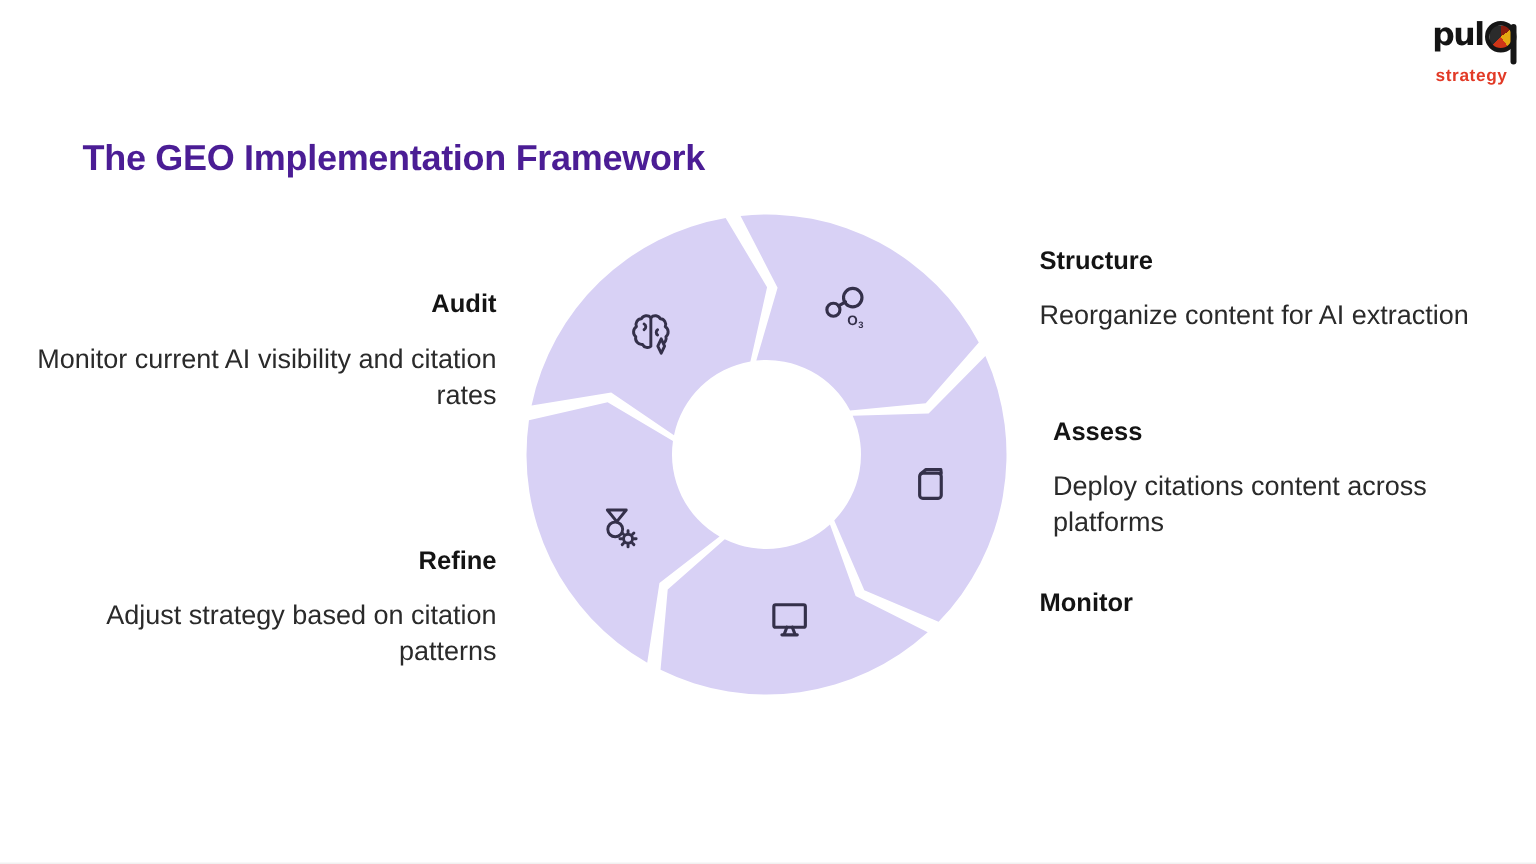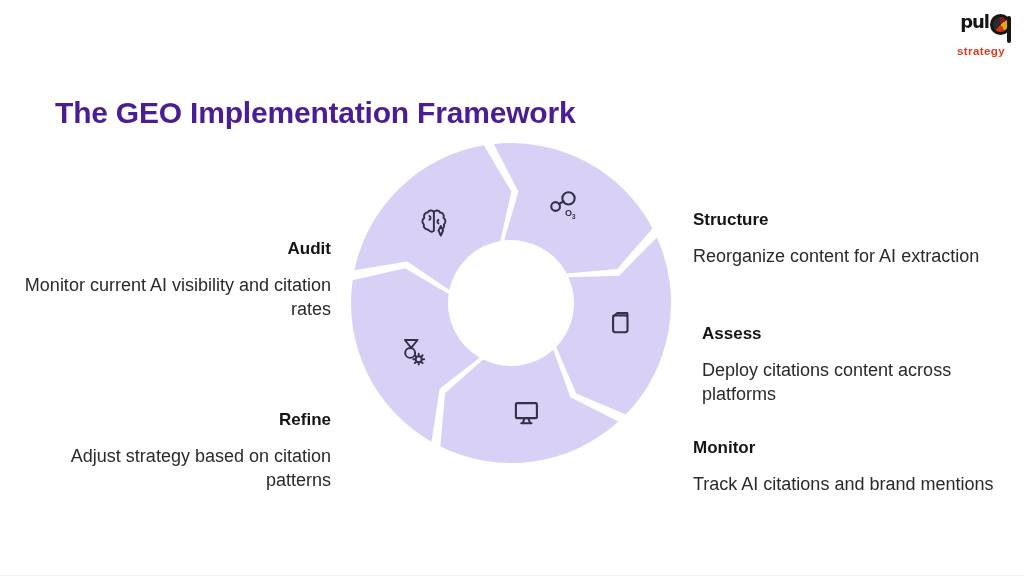--- a/index.html
+++ b/index.html
@@ -8,36 +8,36 @@
     width:1024px;height:576px;
     background:#ffffff;
     overflow:hidden;
     font-family:"Liberation Sans","DejaVu Sans",sans-serif;
     border-bottom:1px solid #f1f1f1;
     box-sizing:border-box;
   }
   
   .logo{position:absolute;top:13px;right:12px;width:90px;}
   .logo-main{display:flex;align-items:flex-start;justify-content:flex-end;
-    font-weight:bold;font-size:18px;line-height:1;color:#141414;letter-spacing:-1px;
+    font-weight:bold;font-size:21px;line-height:1;color:#141414;letter-spacing:-1px;
     font-family:"DejaVu Sans",sans-serif;}
   .logo-pchar{position:relative;display:inline-block;width:22px;height:34px;margin-left:1px;}
   .logo-ball{position:absolute;top:1px;left:0;width:15px;height:15px;border-radius:50%;
     border:3px solid #161616;
     background:conic-gradient(#8a1c0e 0 15%,#e5a912 15% 40%,#cf3517 40% 62%,#2b2b2b 62% 100%);}
   .logo-stem{position:absolute;top:3px;left:17px;width:3.5px;height:27px;background:#161616;border-radius:2px;}
   .logo-sub{color:#e23a26;font-size:11.5px;font-weight:bold;letter-spacing:.4px;
     text-align:right;padding-right:7px;margin-top:-2px;}
   
   .page-title{position:absolute;left:55px;top:76px;
-    font-size:30px;font-weight:bold;color:#4B1D95;letter-spacing:-.2px;}
+    font-size:24px;font-weight:bold;color:#4B1D95;letter-spacing:-.2px;}
   
   .cycle{position:absolute;left:346px;top:138px;width:330px;height:330px;}
   
-  .step{position:absolute;width:320px;margin-top:46px;}
+  .step{position:absolute;width:320px;}
   .step.left{text-align:right;}
   .step.right{text-align:left;}
   .step-heading{font-size:17px;font-weight:bold;color:#141414;line-height:1.25;margin:0;}
   .step-desc{font-size:18px;color:#2a2a2a;line-height:1.3;margin:15px 0 0 0;}
   .step-audit{right:693px;top:192px;}
   .step-structure{left:693px;top:163px;}
   .step-publish{left:702px;top:277px;}
   .step-monitor{left:693px;top:391px;}
   .step-refine{right:693px;top:363px;}
   
@@ -126,21 +126,20 @@
   <div class="step right step-structure">
     <p class="step-heading">Structure</p>
     <p class="step-desc">Reorganize content for AI extraction</p>
   </div>
   <div class="step right step-publish">
     <p class="step-heading">Assess</p>
     <p class="step-desc">Deploy citations content across platforms</p>
   </div>
   <div class="step right step-monitor">
     <p class="step-heading">Monitor</p>
-    <p class="step-desc">Track AI citations and brand mentions</p>
   </div>
   <div class="step left step-refine">
     <p class="step-heading">Refine</p>
     <p class="step-desc">Adjust strategy based on citation patterns</p>
   </div>
 
 
 </div>
 
 </body></html>

